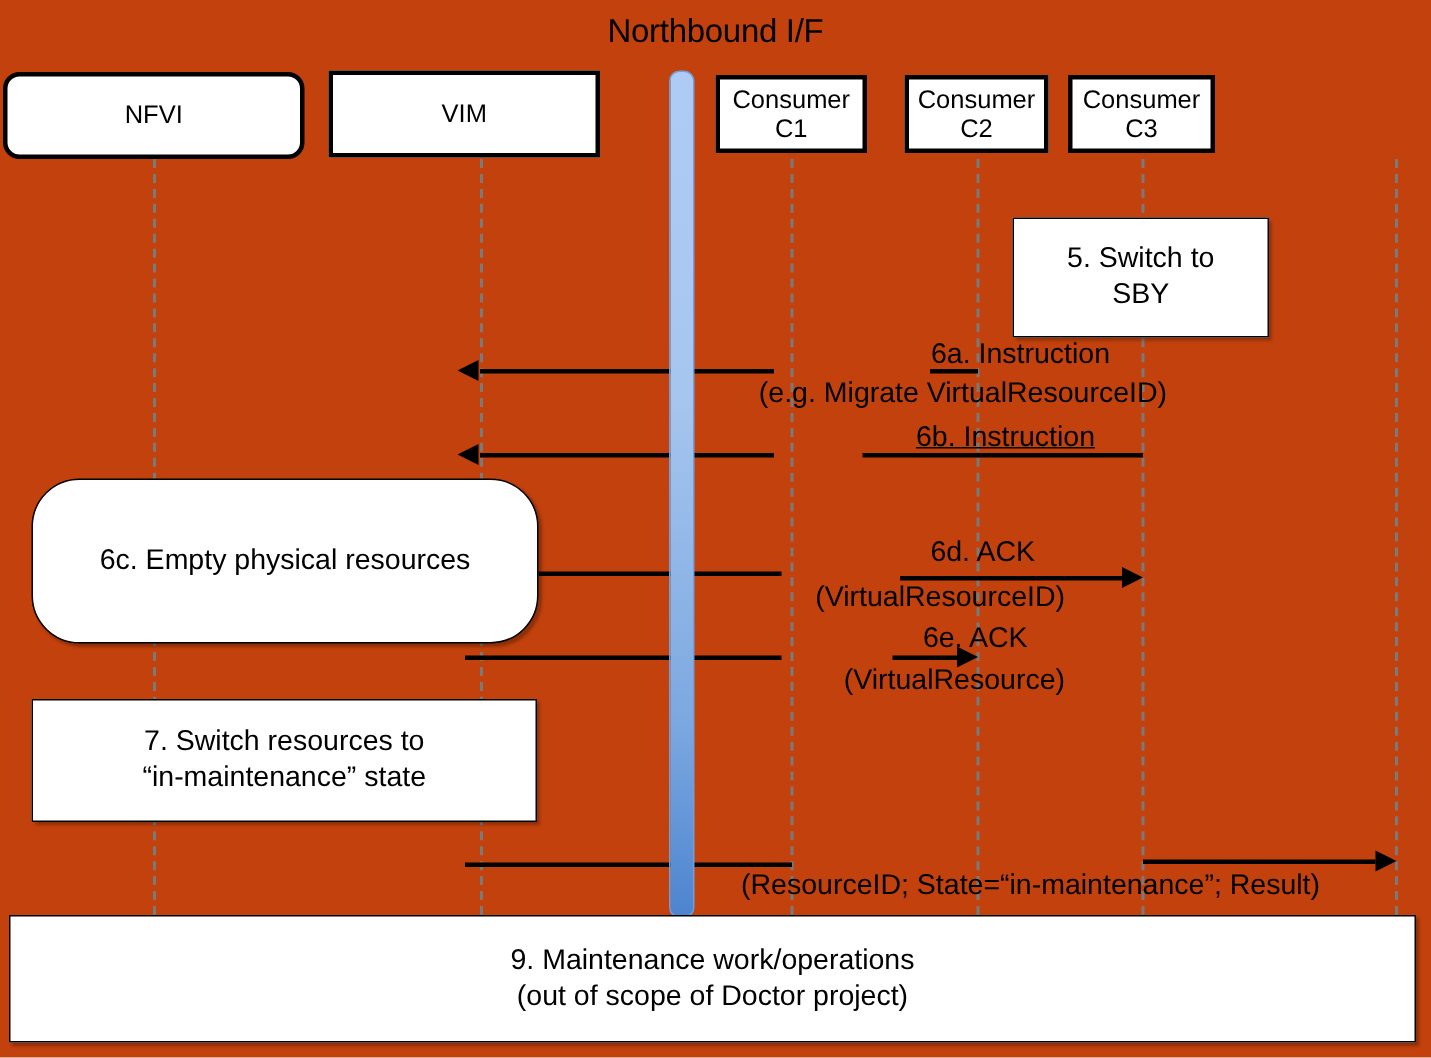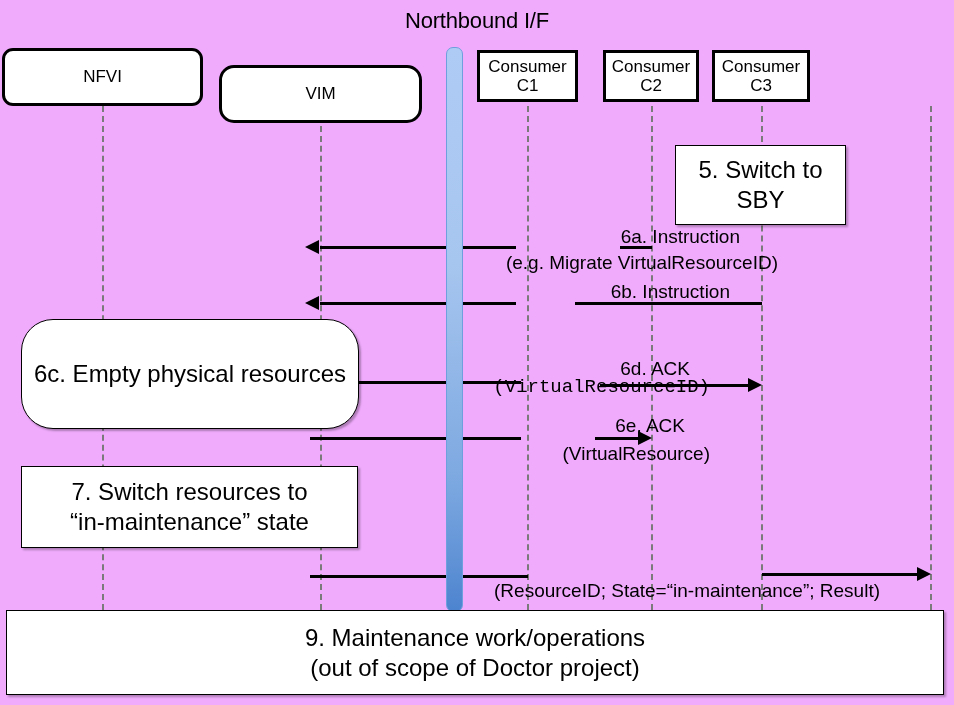--- a/index.html
+++ b/index.html
@@ -10,21 +10,21 @@
   }
   body {
     font-family: "Liberation Sans", "DejaVu Sans", sans-serif;
     color: #000000;
   }
   #canvas {
     position: relative;
     width: 954px;
     height: 705px;
     overflow: hidden;
-    background: #f0abfc;
+    background: #c2410c;
   }
   .abs { position: absolute; }
 
   
   .diagram-title {
     left: 0;
     top: 8px;
     width: 954px;
     text-align: center;
     font-size: 22px;
@@ -65,21 +65,21 @@
 
   
   .note-box {
     box-sizing: border-box;
     border: 1.5px solid #000000;
     background: #ffffff;
     display: flex;
     align-items: center;
     justify-content: center;
     text-align: center;
-    font-size: 24px;
+    font-size: 19px;
     line-height: 1.25;
     z-index: 7;
     box-shadow: 2px 2px 2px rgba(0,0,0,0.28);
   }
 
   
   .msg-line {
     height: 0;
     border-top: 3px solid #000000;
     z-index: 3;
@@ -124,21 +124,21 @@
   <div class="abs lifeline" style="left:651px; top:106px; height:504px;"></div>
   <div class="abs lifeline" style="left:761px; top:106px; height:504px;"></div>
   <div class="abs lifeline" style="left:930px; top:106px; height:504px;"></div>
 
   <div class="abs nbi-bar" style="left:446px; top:47px; width:17px; height:565px;"></div>
 
   <div class="abs actor-box" style="left:2px; top:48px; width:201px; height:58px;border-radius:11px;">
     <span class="label">NFVI</span>
   </div>
 
-  <div class="abs actor-box" style="left:219px; top:65px; width:203px; height:58px;border-radius:15px;">
+  <div class="abs actor-box" style="left:219px; top:47px; width:181px; height:58px;">
     <span class="label">VIM</span>
   </div>
 
   <div class="abs actor-box" style="left:477px; top:50px; width:101px; height:52px;">
     <span>
       <span class="label">Consumer</span>
       <span class="label">C1</span>
     </span>
   </div>
 
@@ -166,31 +166,31 @@
 
   <div class="abs msg-line" style="left:320px; top:246px; width:196px;"></div>
   <div class="abs msg-line" style="left:620px; top:246px; width:32px;"></div>
   <div class="abs arrow-head left" style="left:305px; top:240px;"></div>
   <div class="abs msg-label no-bg" style="left:410px; top:226px; width:330px;">6a. Instruction</div>
   <div class="abs msg-label no-bg" style="left:358px; top:252px; width:420px;">(e.g. Migrate VirtualResourceID)</div>
 
   <div class="abs msg-line" style="left:320px; top:302px; width:196px;"></div>
   <div class="abs msg-line" style="left:575px; top:302px; width:187px;"></div>
   <div class="abs arrow-head left" style="left:305px; top:296px;"></div>
-  <div class="abs msg-label no-bg" style="left:400px; top:281px; width:330px;">6b. Instruction</div>
+  <div class="abs msg-label no-bg" style="left:400px; top:281px; width:330px;text-decoration:underline;">6b. Instruction</div>
 
   <div class="abs note-box" style="left:21px; top:319px; width:338px; height:110px;border-radius:32px;">
     <span class="label">6c. Empty physical resources</span>
   </div>
 
   <div class="abs msg-line" style="left:359px; top:381px; width:162px;"></div>
   <div class="abs msg-line" style="left:600px; top:384px; width:148px;"></div>
   <div class="abs arrow-head right" style="left:748px; top:378px;"></div>
   <div class="abs msg-label no-bg" style="left:440px; top:358px; width:250px;">6d. ACK</div>
-  <div class="abs msg-label no-bg" style="left:420px; top:377px; width:290px;font-family:Liberation Mono, monospace;">(VirtualResourceID)</div>
+  <div class="abs msg-label no-bg" style="left:420px; top:388px; width:290px;">(VirtualResourceID)</div>
 
   <div class="abs msg-line" style="left:310px; top:437px; width:211px;"></div>
   <div class="abs msg-line" style="left:595px; top:437px; width:48px;"></div>
   <div class="abs arrow-head right" style="left:638px; top:431px;"></div>
   <div class="abs msg-label no-bg" style="left:435px; top:415px; width:250px;">6e. ACK</div>
   <div class="abs msg-label no-bg" style="left:420px; top:443px; width:290px;">(VirtualResource)</div>
 
   <div class="abs note-box" style="left:21px; top:466px; width:337px; height:82px;">
     <span>
       <span class="label">7. Switch resources to</span><br>

